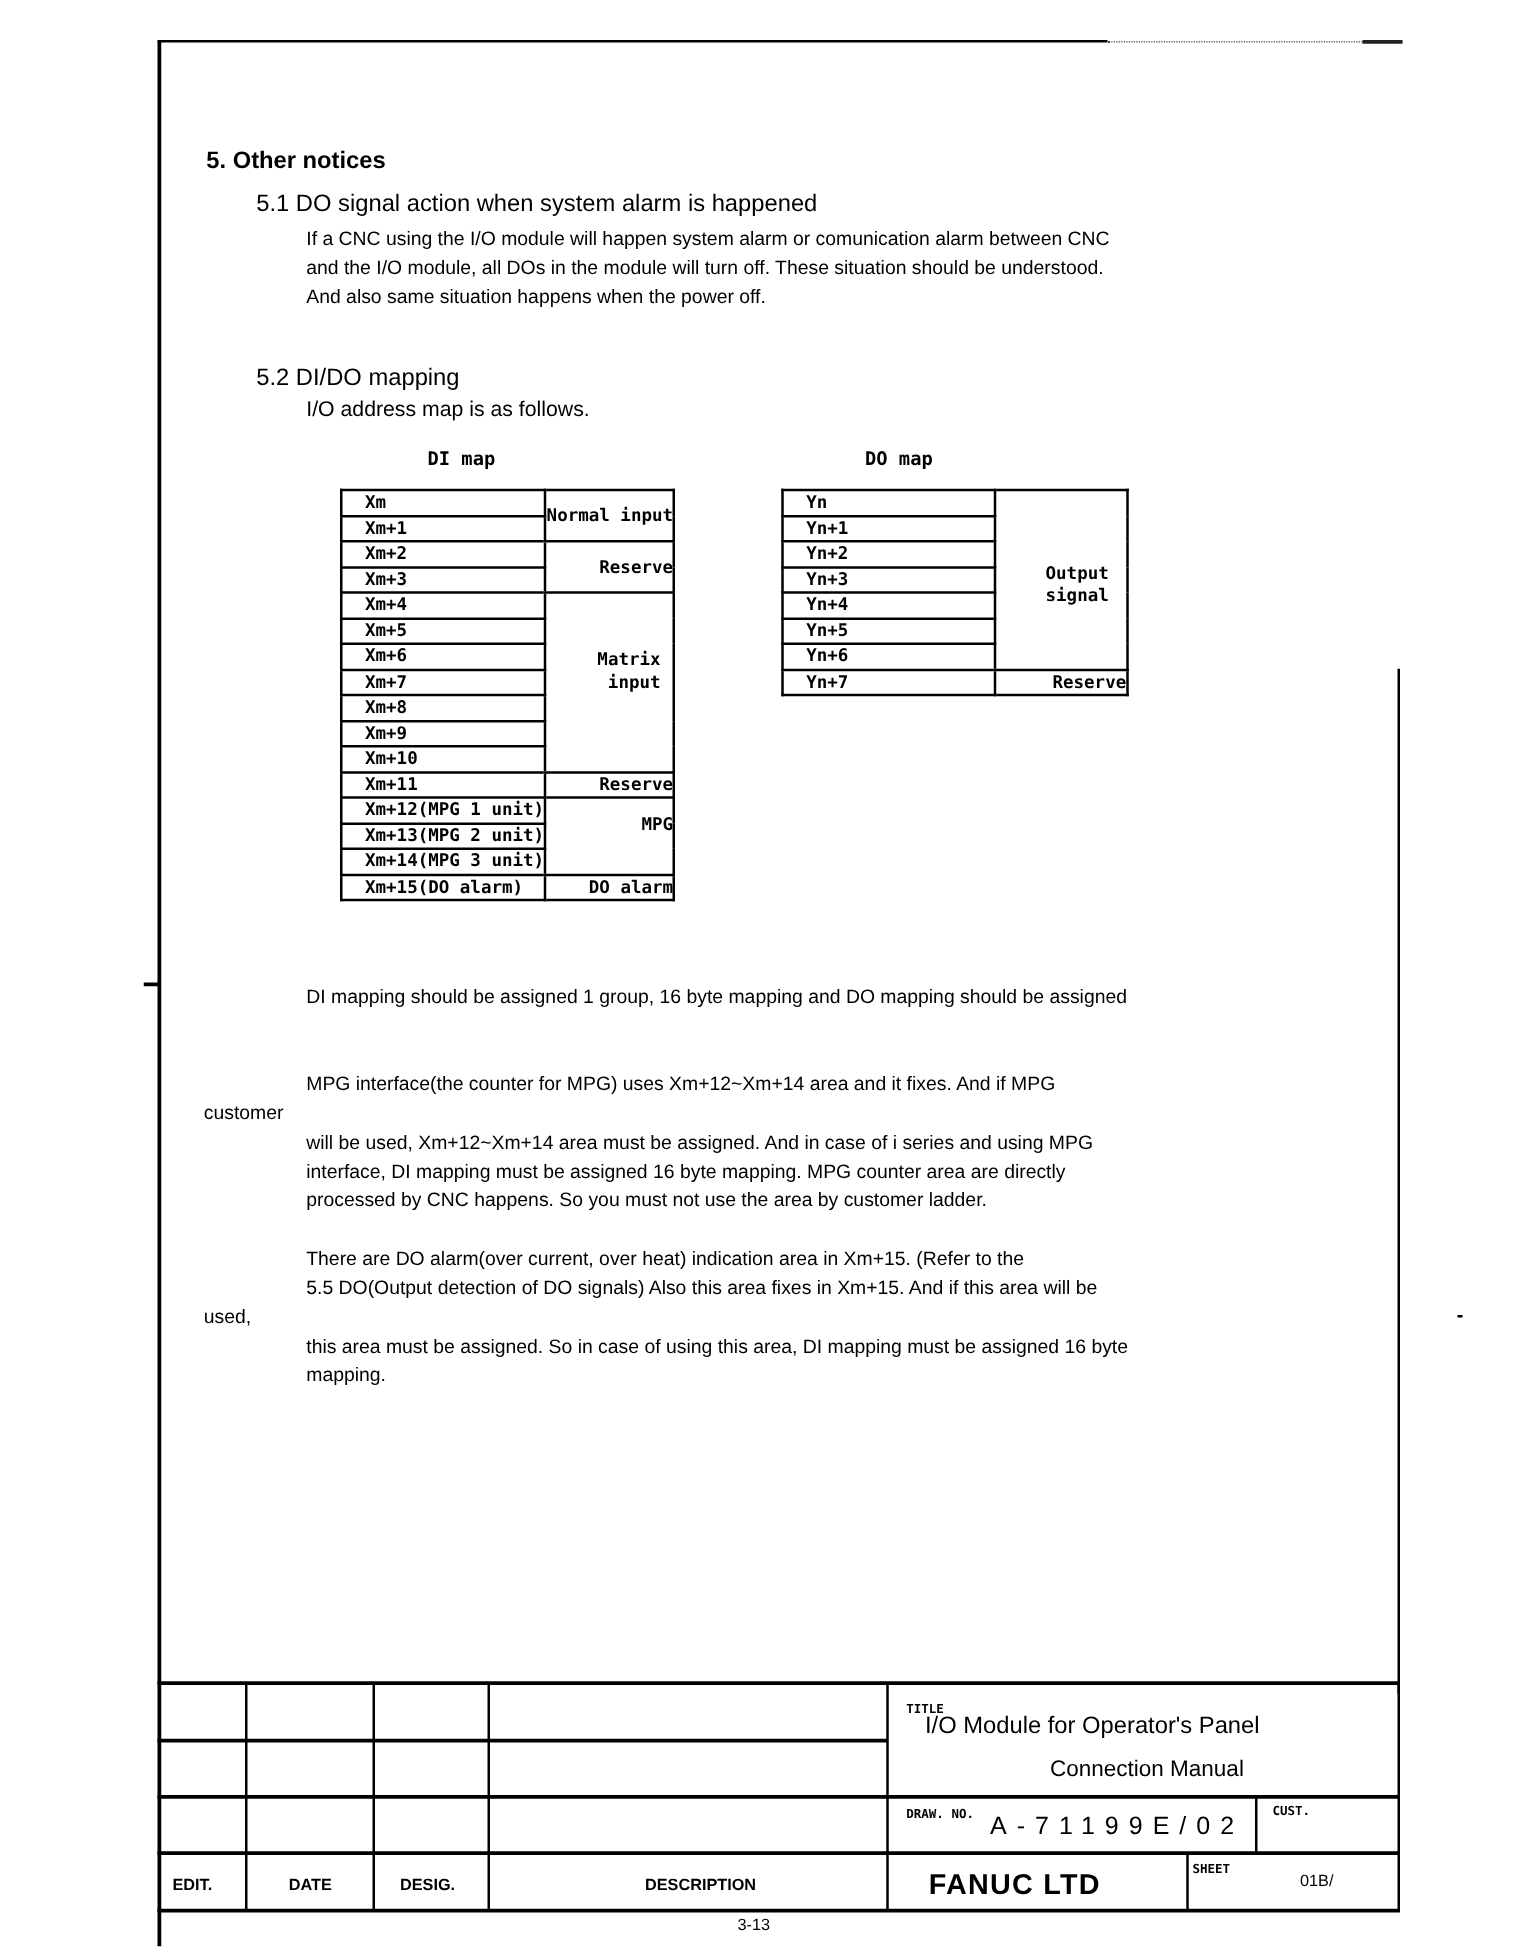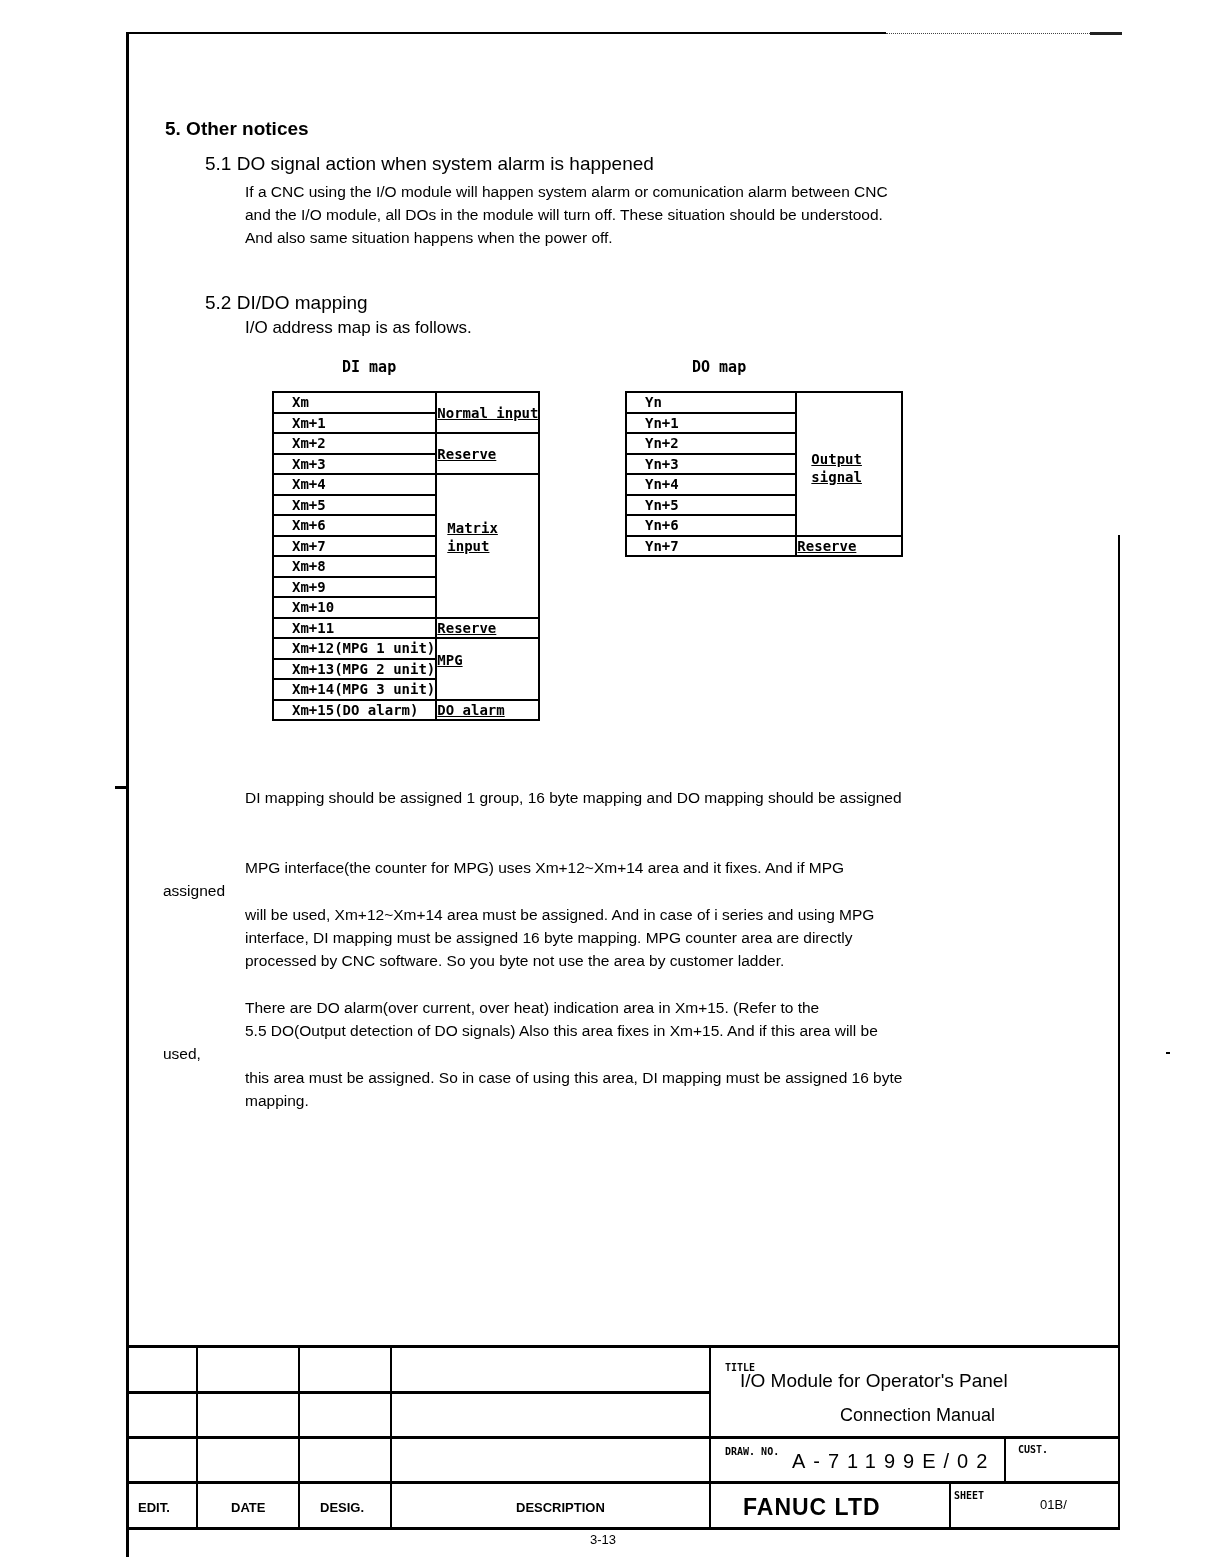--- a/index.html
+++ b/index.html
@@ -18,21 +18,21 @@
     .stray-dot { left: 1166px; top: 1052px; width: 4px; height: 2px; background: #000; }
 
     .h-section { left: 165px; top: 118px; font-size: 19px; font-weight: bold; }
     .h-sub { font-size: 19px; }
     .body-text { font-size: 15.5px; line-height: 23px; white-space: nowrap; }
     .body-text2 { font-size: 15.5px; line-height: 23px; white-space: nowrap; }
 
     .map-caption { font-family: "DejaVu Sans Mono", monospace; font-size: 15px; font-weight: bold; }
     table.map { border-collapse: collapse; position: absolute; font-family: "DejaVu Sans Mono", monospace; font-size: 14px; font-weight: bold; }
     table.map td { border: 2px solid #000; padding: 0 0 0 18px; height: 18.5px; line-height: 18px; white-space: nowrap; }
-    table.map td.grp { text-align: left; padding: 0; vertical-align: middle; border-left: 1.5px solid #000; text-decoration: underline; }
+    table.map td.grp { text-align: right; padding: 0; vertical-align: middle; border-left: 1.5px solid #000; }
     .tb-hline { position: absolute; height: 3px; background: #000; }
     .tb-vline { position: absolute; width: 2px; background: #000; }
     .tb-label { position: absolute; font-family: Liberation Sans, sans-serif; font-weight: bold; font-size: 13px; }
     .tb-small { position: absolute; font-family: "DejaVu Sans Mono", monospace; font-weight: bold; font-size: 10px; }
   </style>
 </head>
 <body>
 
 <div class="abs frame-left"></div>
 <div class="abs frame-top"></div>
@@ -152,25 +152,25 @@
         <td class="grp">Reserve</td>
       </tr>
 </tbody>
   </table>
 
 <div class="abs body-text2" style="left:245px; top:786px;">
   <div>DI mapping should be assigned 1 group, 16 byte mapping and DO mapping should be assigned</div>
 </div>
 
 <div class="abs body-text2" style="left:245px; top:856px;">MPG interface(the counter for MPG) uses Xm+12~Xm+14 area and it fixes. And if MPG</div>
-<div class="abs body-text2" style="left:163px; top:879px;">assigned</div>
+<div class="abs body-text2" style="left:163px; top:879px;">customer</div>
 <div class="abs body-text2" style="left:245px; top:903px;">
   <div>will be used, Xm+12~Xm+14 area must be assigned. And in case of i series and using MPG</div>
   <div>interface, DI mapping must be assigned 16 byte mapping. MPG counter area are directly</div>
-  <div>processed by CNC software. So you byte not use the area by customer ladder.</div>
+  <div>processed by CNC happens. So you must not use the area by customer ladder.</div>
 </div>
 
 <div class="abs body-text2" style="left:245px; top:996px;">
   <div>There are DO alarm(over current, over heat) indication area in Xm+15. (Refer to the</div>
   <div>5.5 DO(Output detection of DO signals) Also this area fixes in Xm+15. And if this area will be</div>
 </div>
 <div class="abs body-text2" style="left:163px; top:1042px;">used,</div>
 <div class="abs body-text2" style="left:245px; top:1066px;">
   <div>this area must be assigned. So in case of using this area, DI mapping must be assigned 16 byte</div>
   <div>mapping.</div>

